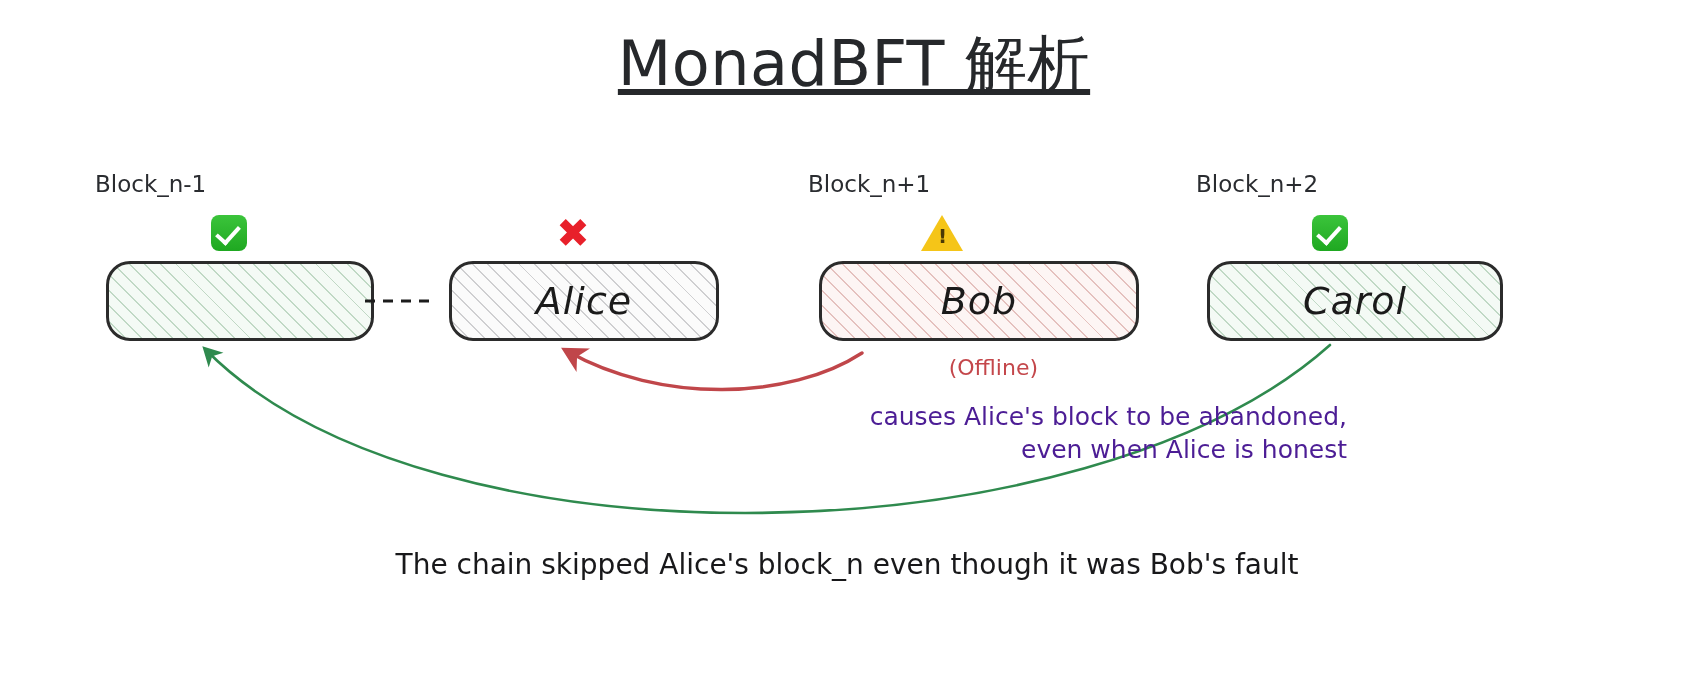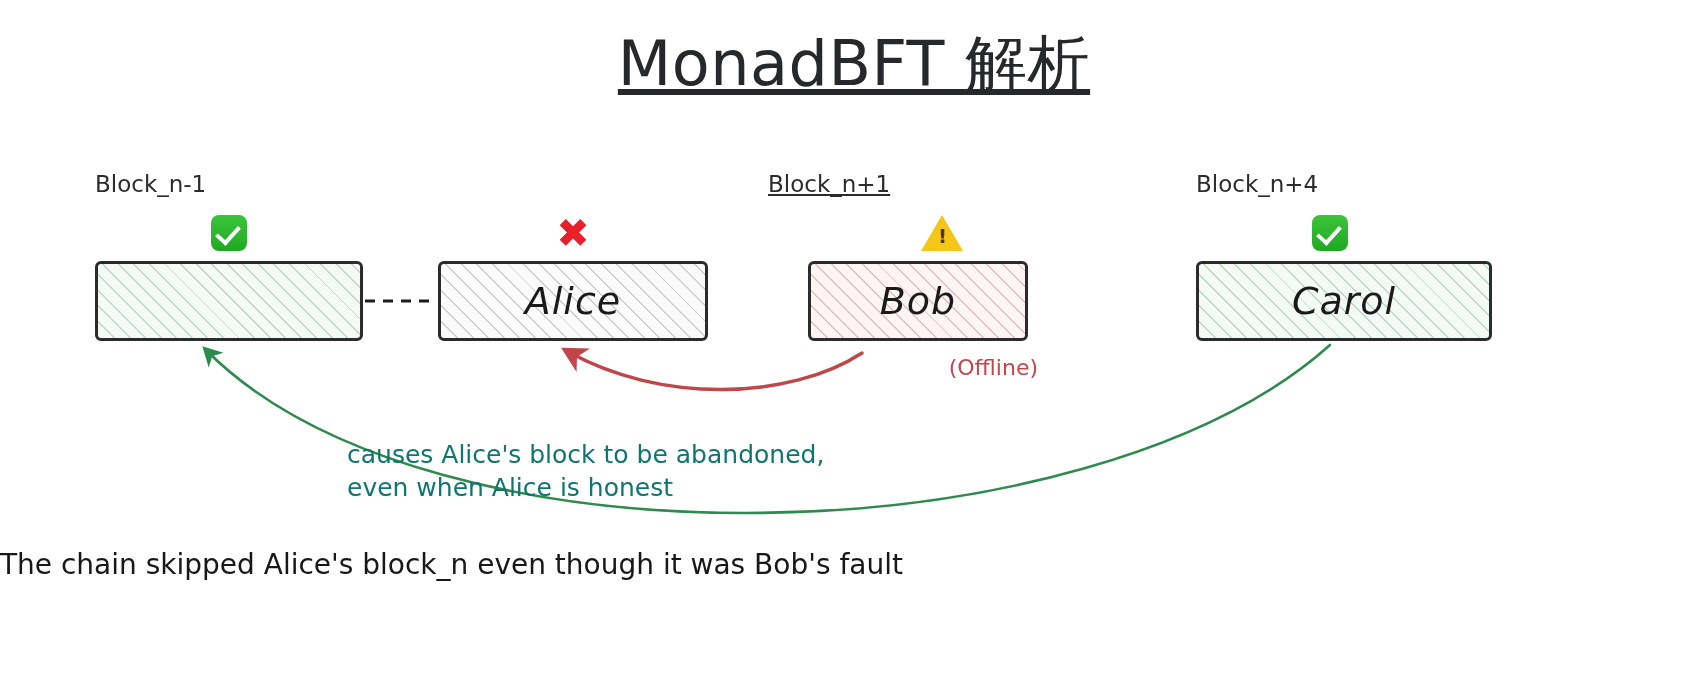--- a/index.html
+++ b/index.html
@@ -104,25 +104,26 @@
     font-weight: 700;
     color: #4a3a05;
     font-family: "DejaVu Sans", sans-serif;
     line-height: 1;
   }
 
   
   .block {
     position: absolute;
     border: 3px solid #2b2b2b;
-    border-radius: 6px;
+    border-radius: 24px;
     box-sizing: border-box;
     display: flex;
     align-items: center;
     justify-content: center;
+    margin-left: 11px;
   }
   .block .bname {
     font-family: "DejaVu Sans", sans-serif;
     font-size: 38px;
     font-style: italic;
     color: #1a1a1a;
     letter-spacing: 1px;
     position: relative;
     z-index: 2;
   }
@@ -160,30 +161,30 @@
   .note-offline {
     position: absolute;
     font-family: "DejaVu Sans", sans-serif;
     font-size: 22px;
     color: #c4474b;
     white-space: nowrap;
     text-align: right;
   }
   .note-mid {
     position: absolute;
-    text-align: left;
+    text-align: right;
     font-family: "DejaVu Sans", sans-serif;
     font-size: 25px;
-    color: #0f766e;
+    color: #4c1d95;
     line-height: 33px;
     white-space: nowrap;
-    margin-top: 38px;
   }
   .note-bottom {
     position: absolute;
+    text-align: center;
     width: 1694px;
     left: 0;
     font-family: "DejaVu Sans", sans-serif;
     font-size: 28px;
     color: #18181a;
     white-space: nowrap;
   }
 
   svg.overlay {
     position: absolute;
@@ -208,29 +209,29 @@
     <span class="bname"></span>
   </div>
 
   <div class="status" style="left:438px; top:215px; width:270px;">
     <span class="emoji-x">✖</span>
   </div>
   <div class="block hatch-grey" style="left:438px; top:261px; width:270px; height:80px;">
     <span class="bname">Alice</span>
   </div>
 
-  <div class="blk-label" style="left:768px; top:171px; width:268px;text-decoration:underline;">Block_n+1</div>
+  <div class="blk-label" style="left:808px; top:171px; width:268px;">Block_n+1</div>
   <div class="status" style="left:808px; top:215px; width:268px;">
     <span class="emoji-warn"></span>
   </div>
-  <div class="block hatch-red" style="left:808px; top:261px; width:220px; height:80px;">
+  <div class="block hatch-red" style="left:808px; top:261px; width:320px; height:80px;">
     <span class="bname">Bob</span>
   </div>
 
-  <div class="blk-label" style="left:1196px; top:171px; width:268px;">Block_n+4</div>
+  <div class="blk-label" style="left:1196px; top:171px; width:268px;">Block_n+2</div>
   <div class="status" style="left:1196px; top:215px; width:268px;">
     <span class="emoji-check"></span>
   </div>
   <div class="block hatch-green" style="left:1196px; top:261px; width:296px; height:80px;">
     <span class="bname">Carol</span>
   </div>
 
   <svg class="overlay" viewBox="0 0 1694 678">
     <defs>
       <marker id="redhead" markerWidth="9" markerHeight="9" refX="6" refY="4.5" orient="auto" markerUnits="strokeWidth">

